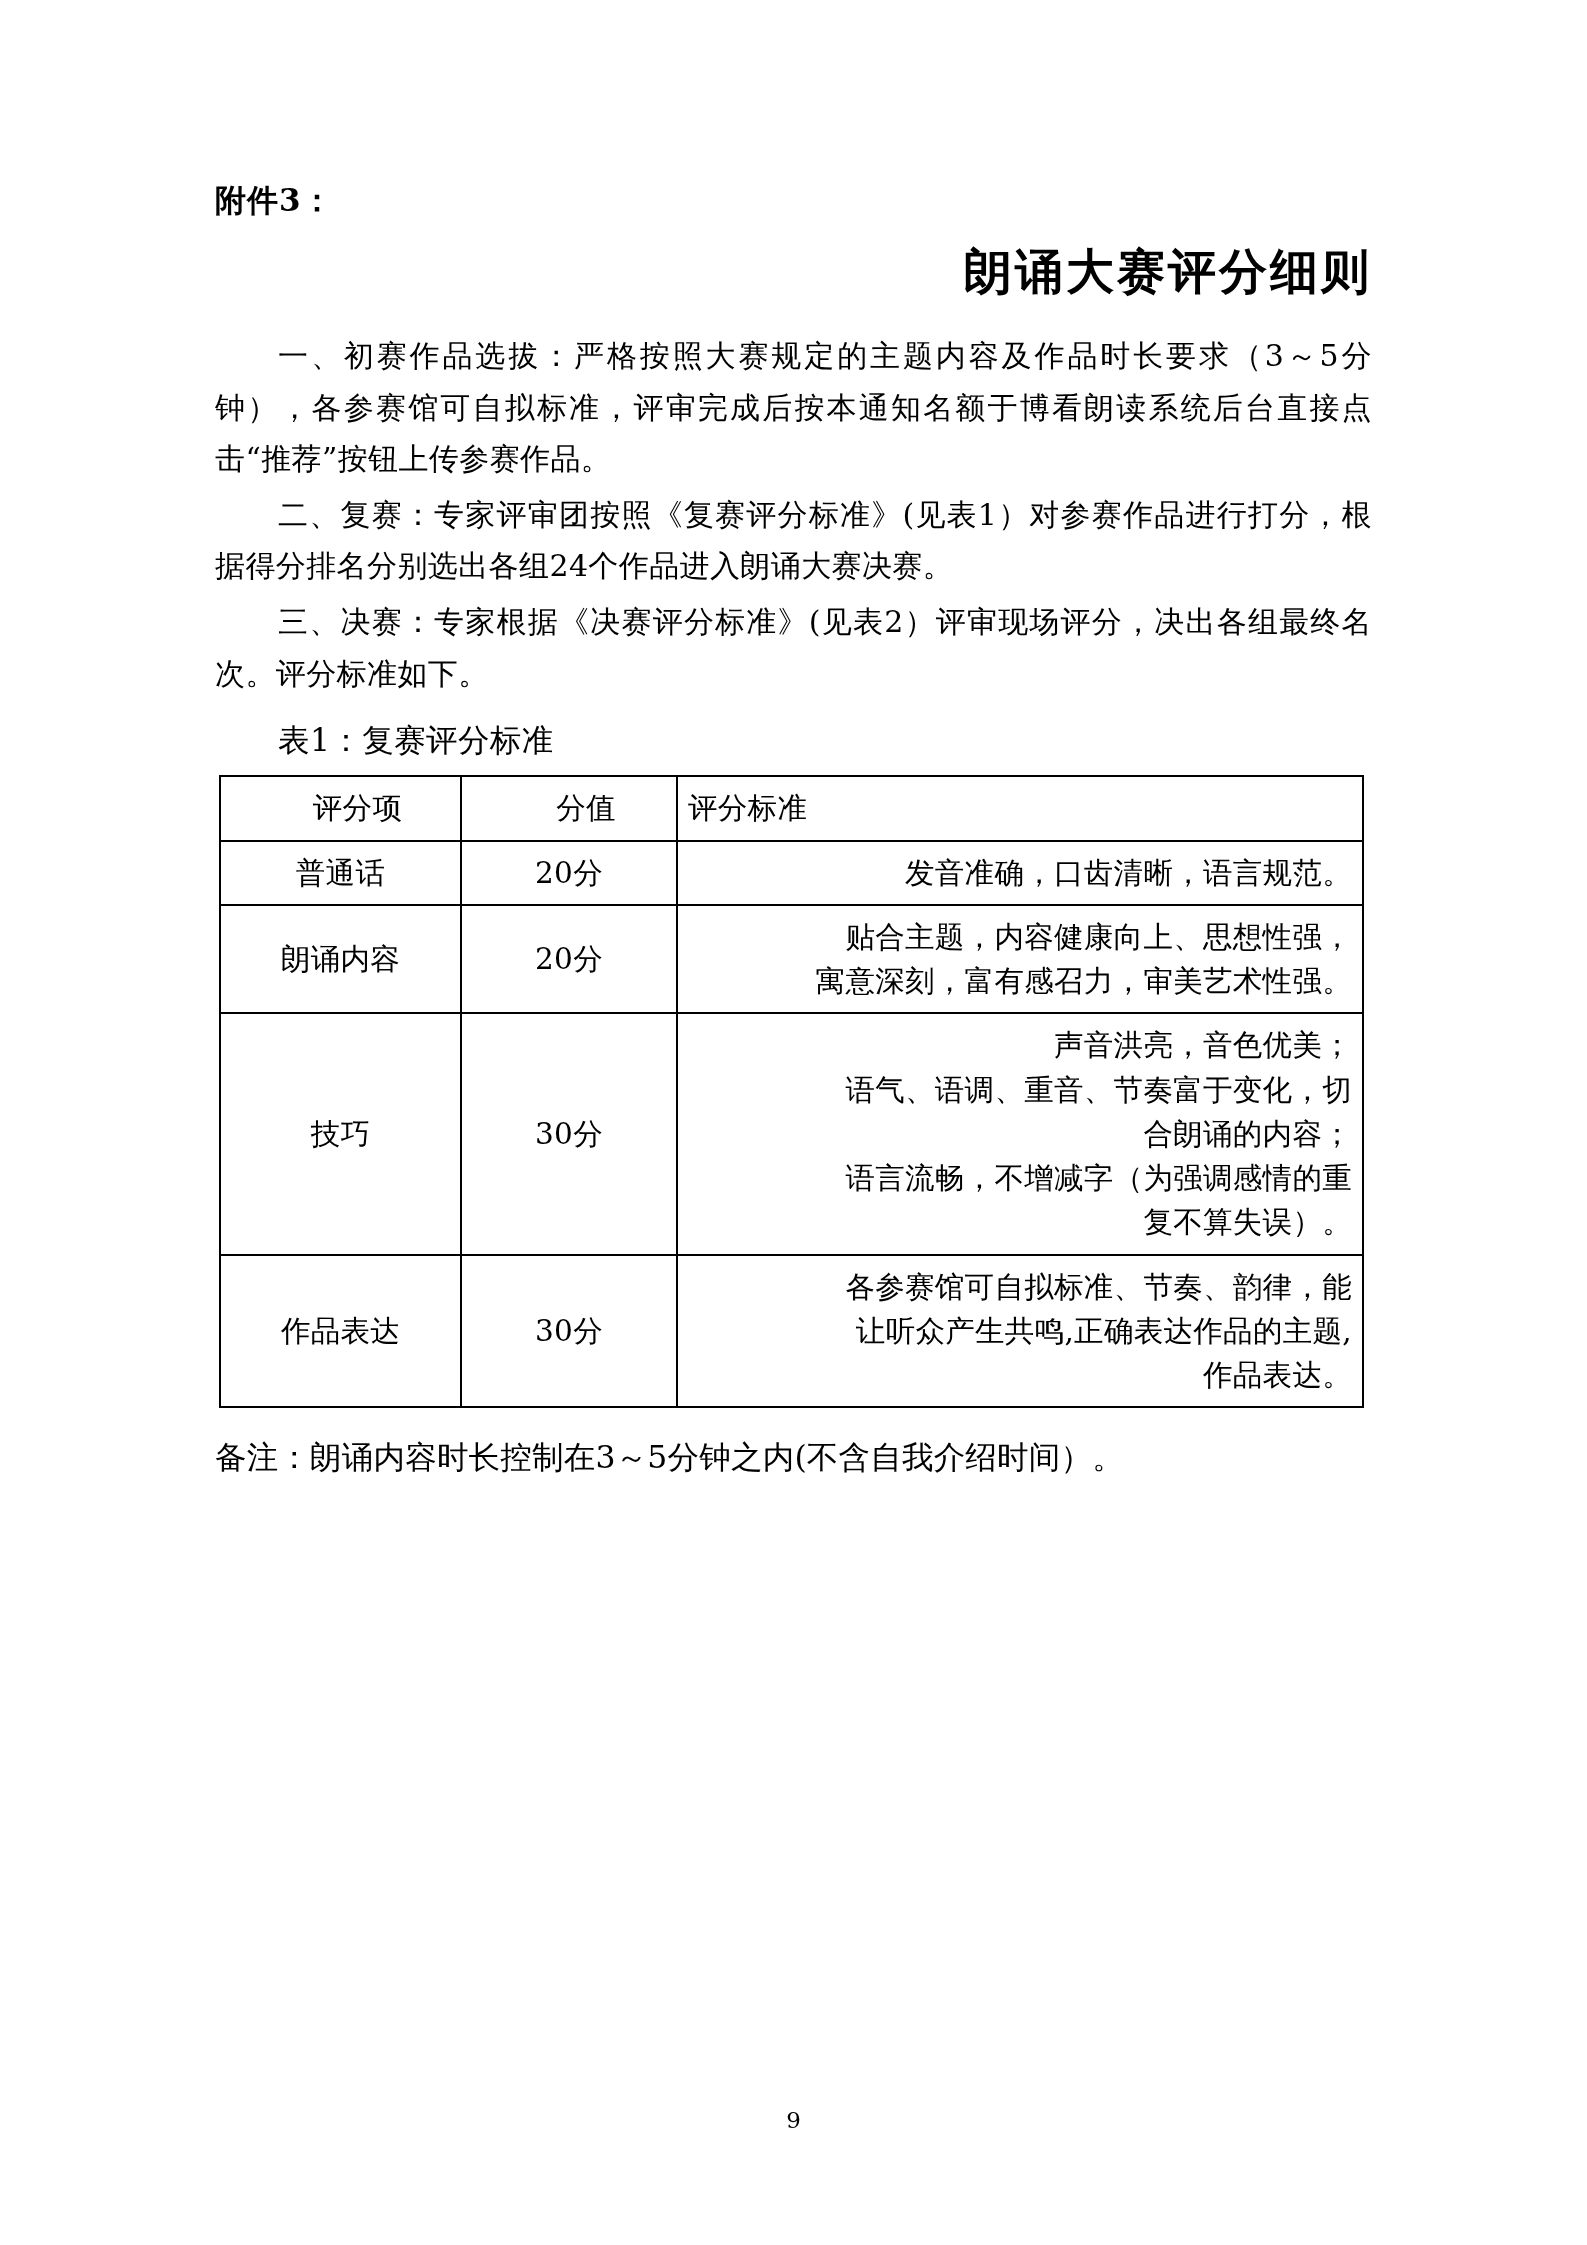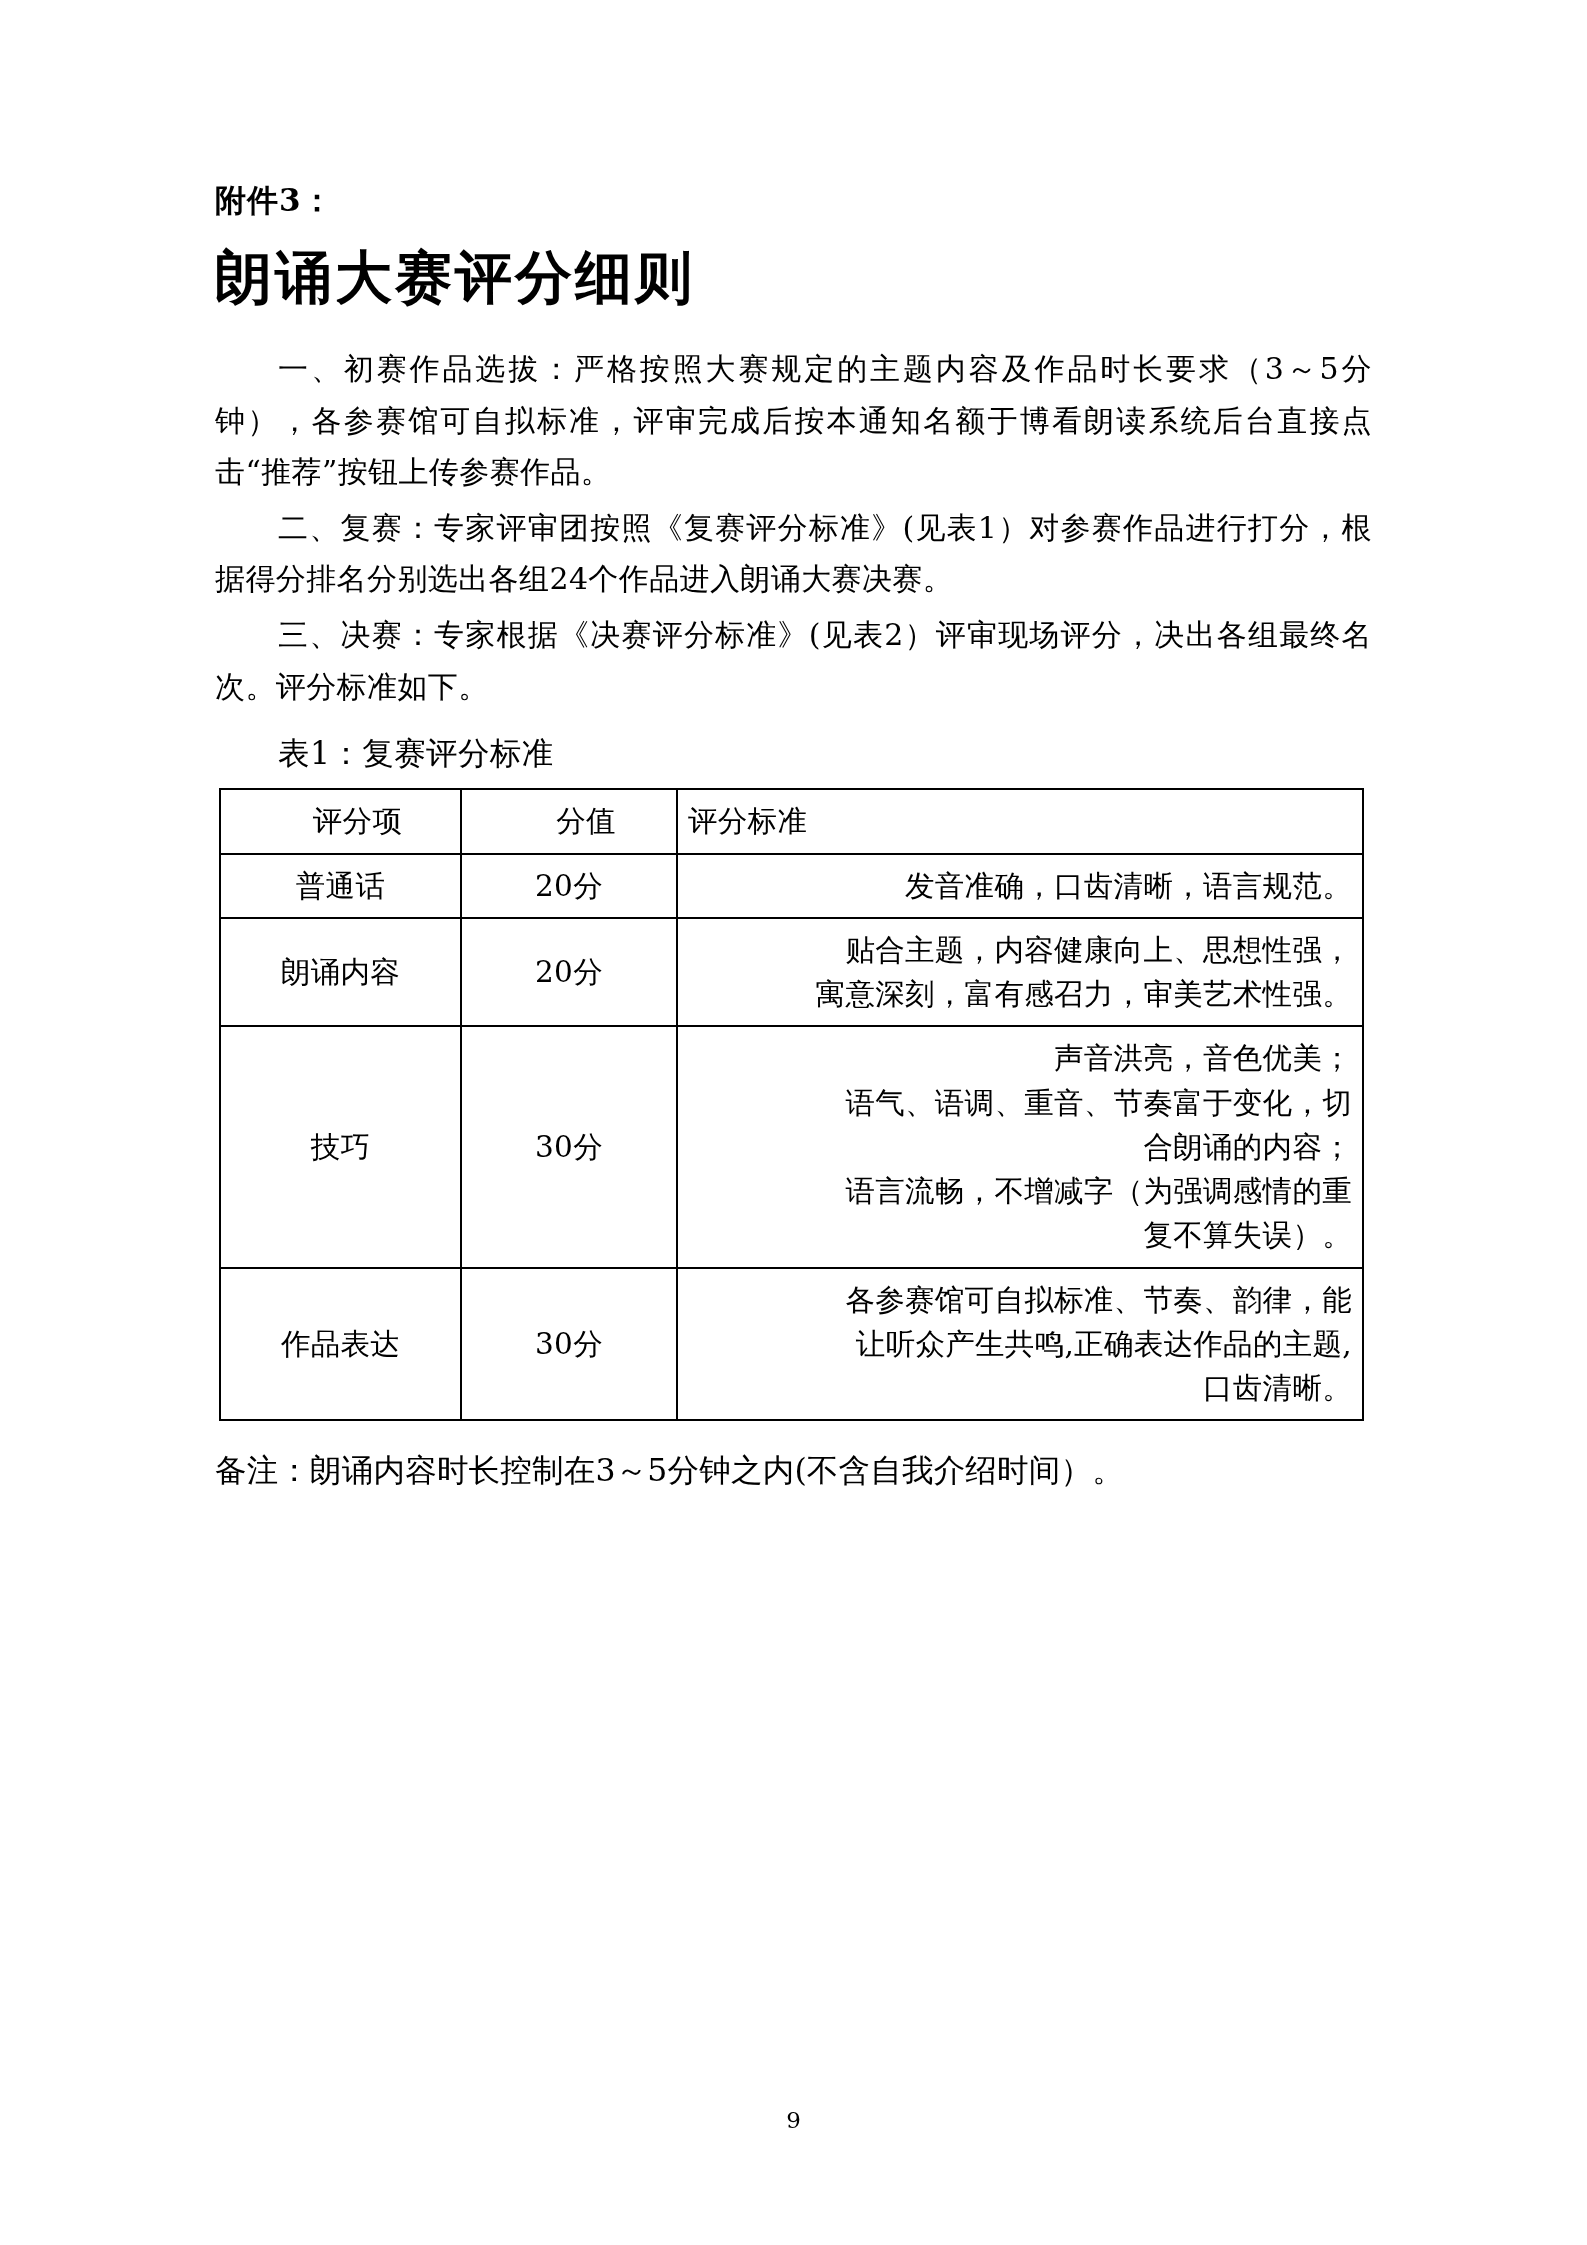--- a/index.html
+++ b/index.html
@@ -24,24 +24,24 @@
     padding: 180px 215px 120px 215px;
   }
   .attachment-label {
     font-family: "DejaVu Serif", "Liberation Serif", serif;
     font-weight: bold;
     font-size: 31px;
     letter-spacing: 1px;
     margin: 0 0 14px 0;
   }
   .doc-title {
-    text-align: left;
+    text-align: right;
     font-family: Liberation Serif, serif;
     font-weight: bold;
-    font-size: 57px;
+    font-size: 48px;
     letter-spacing: 3px;
     margin: 18px 0 26px 0;
   }
   .para {
     font-size: 30px;
     line-height: 1.72;
     text-align: justify;
     text-justify: inter-ideograph;
     margin: 0 0 4px 0;
     letter-spacing: 0.4px;
@@ -151,21 +151,21 @@
           </span>
         </td>
       </tr>
       <tr>
         <td class="c-item">作品表达</td>
         <td class="c-score">30分</td>
         <td class="c-crit">
           <span class="crit-lines">
             <span>各参赛馆可自拟标准、节奏、韵律，能</span>
             <span>让听众产生共鸣,正确表达作品的主题,</span>
-            <span>口齿清晰。</span>
+            <span>作品表达。</span>
           </span>
         </td>
       </tr>
     </tbody>
   </table>
 
   <p class="note">备注：朗诵内容时长控制在3～5分钟之内(不含自我介绍时间）。</p>
 
   <div class="page-number">9</div>
 </div>

